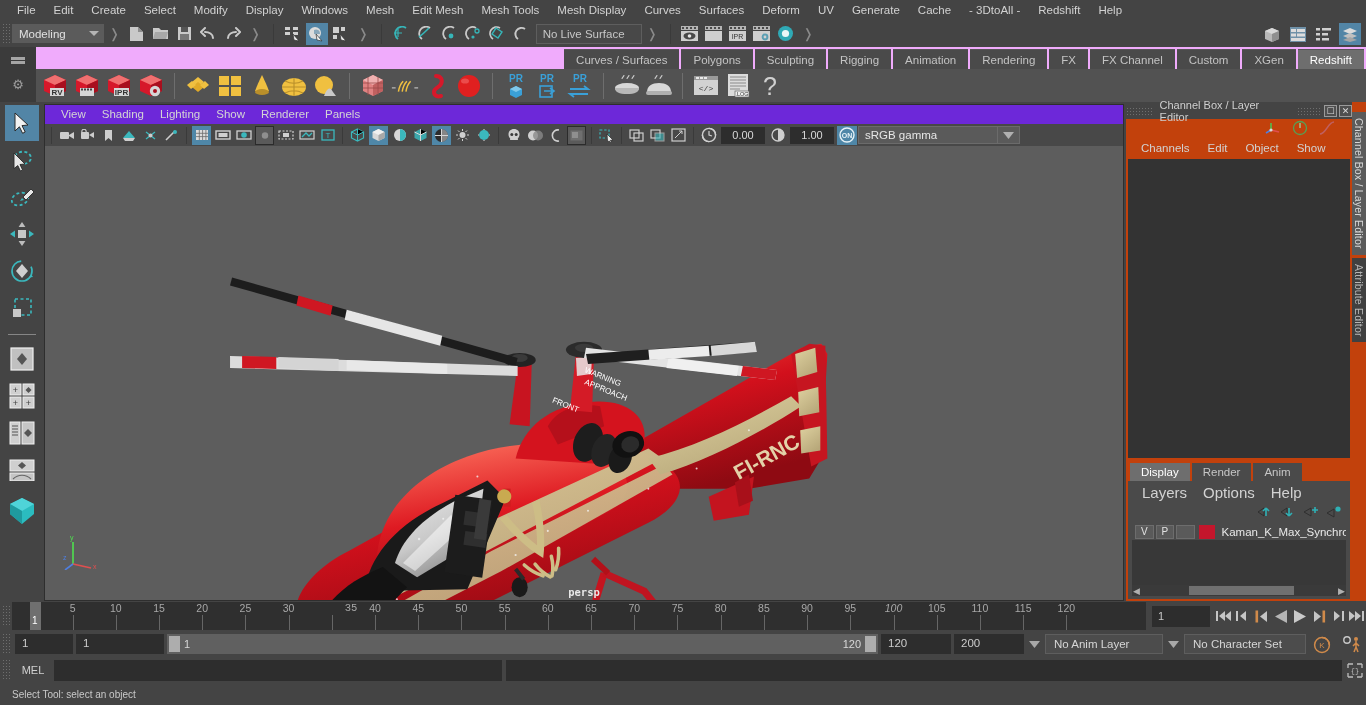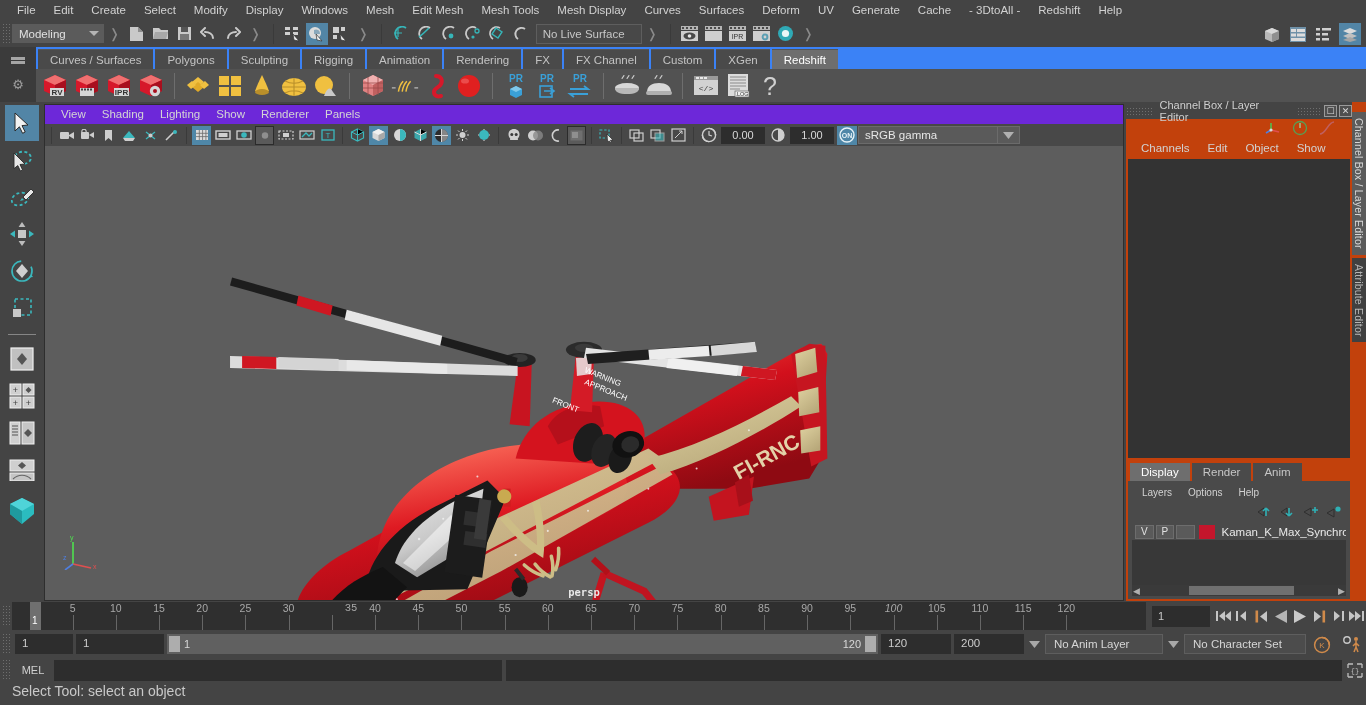--- a/index.html
+++ b/index.html
@@ -26,21 +26,21 @@
   .sbtn { width:22px; height:22px; margin:0 1px; display:flex; align-items:center; justify-content:center; position:relative; }
   .sbtn.on { background:#5285a6; }
   .livefield { width:106px; height:20px; background:#484848; border:1px solid #5e5e5e; color:#c6c6c6; font-size:11.5px; line-height:18px; padding-left:6px; margin-left:3px;}
 
   
   .shelfwrap { background:#3b3b3b; flex:0 0 55px; display:flex; }
   .shelf-left { width:36px; display:flex; flex-direction:column; align-items:center; padding-top:3px; }
   .shelf-left .hamb { width:14px; height:3px; background:#a5a5a5; margin-top:7px; box-shadow:0 4px 0 #a5a5a5;}
   .shelf-left .gear { margin-top:17px; font-size:13px; color:#9c9c9c;}
   .shelf-right { flex:1; display:flex; flex-direction:column; }
-  .shelf-tabs { height:22px; display:flex; align-items:flex-end; padding-left:2px; background:#3b82f6;}
+  .shelf-tabs { height:22px; display:flex; align-items:flex-end; padding-left:2px; background:#f0abfc;justify-content:flex-end;}
   .shelf-tab { height:20px; line-height:20px; padding:0 12px; font-size:11.5px; color:#c3c3c3; background:#4a4a4a; margin-right:2px; border-top:1px solid #565656; }
   .shelf-tab.active { background:#6e6e6e; color:#fff; }
   .shelf-icons { height:33px; background:#525252; display:flex; align-items:center; padding-left:4px; gap:2px; }
   .shelf-sep { width:1px; height:26px; background:#6e6e6e; margin:0 6px; }
   .si { width:30px;height:30px; display:flex;align-items:center;justify-content:center; position:relative;}
 
   
   .middle { flex:1; display:flex; min-height:0; }
 
   
@@ -75,21 +75,21 @@
   .rp-winbtn { width:13px;height:12px;border:1px solid #9a9a9a; margin-left:2px; display:flex;align-items:center;justify-content:center; font-size:9px; color:#dadada; background:#4f4f4f;}
   .rp-gizrow { height:18px; display:flex; align-items:center; justify-content:flex-end; padding-right:16px; gap:10px;}
   .rp-menu { height:22px; display:flex; align-items:center; padding-left:6px; }
   .rp-menu span { padding:0 9px; font-size:11.5px; color:#d2d2d2;}
   .chanbox { flex:1; background:#333333; margin:0 2px; min-height:0;}
   .layer-tabs { height:20px; display:flex; align-items:flex-end; padding-left:4px; margin-top:3px;}
   .ltab { height:18px;line-height:18px;padding:0 11px;font-size:11.5px;background:#4a4a4a;color:#c6c6c6;margin-right:2px;}
   .ltab.active { background:#6e6e6e; color:#fff;}
   .layerbody { background:#4a4a4a; margin:0 2px 2px 2px; padding:2px 0 0 0; height:118px; display:flex;flex-direction:column;}
   .lmenu { height:19px; display:flex; align-items:center; padding-left:6px;}
-  .lmenu span { padding:0 8px; font-size:10px; color:#d2d2d2;}
+  .lmenu span { padding:0 8px; font-size:15px; color:#d2d2d2;}
   .lbtnrow { height:19px; display:flex; align-items:center; justify-content:flex-end; padding-right:8px; gap:8px;}
   .layerlist { flex:1; background:#383838; margin:2px 4px 0 4px; }
   .layerrow { height:17px; display:flex; align-items:center; padding-left:3px; gap:2px; background:#4a4a4a;}
   .lcell { width:19px;height:14px;border:1px solid #6d6d6d;background:#5a5a5a; font-size:10px; color:#e2e2e2; display:flex;align-items:center;justify-content:center;}
   .lswatch { width:16px;height:14px;background:#c4162c; margin-left:2px;}
   .lname { font-size:11.5px; color:#e8e8e8; margin-left:5px; white-space:nowrap; overflow:hidden;}
   .lscroll { height:11px; margin:0 4px 3px 4px; background:#3a3a3a; display:flex; align-items:center; justify-content:space-between; padding:0 1px;}
   .lscroll .thumb { height:9px; width:105px; background:#707070; margin-left:4px;}
   .lscroll .ar { color:#b0b0b0; font-size:9px;}
   .sidetabs { width:14px; display:flex; flex-direction:column; align-items:center; padding-top:10px;}
@@ -116,21 +116,21 @@
   .selfield { height:20px;background:#4c4c4c;border:1px solid #5e5e5e;color:#d6d6d6;font-size:11.5px;line-height:18px;padding:0 8px;}
 
   
   .cmdline { height:26px; background:#444; display:flex; align-items:center; flex:0 0 26px; padding-left:2px;}
   .mel-lbl { width:42px; text-align:center; font-size:11px; color:#d0d0d0;}
   .cmd-in { width:448px;height:21px;background:#2d2d2d;}
   .cmd-out { flex:1;height:21px;background:#2d2d2d;margin-left:4px;margin-right:2px;}
   .cmd-icn { width:22px;height:21px;display:flex;align-items:center;justify-content:center;}
 
   
-  .helpline { height:22px; background:#444; display:flex; align-items:flex-start; padding-left:12px; flex:0 0 22px; font-size:14px; color:#c9c9c9;}
+  .helpline { height:22px; background:#444; display:flex; align-items:center; padding-left:12px; flex:0 0 22px; font-size:10px; color:#c9c9c9;}
 </style>
 </head>
 <body>
 
 <div class="app">
 
   <div class="menubar" id="menubar">
       <div class="mi">File</div>
       <div class="mi">Edit</div>
       <div class="mi">Create</div>

